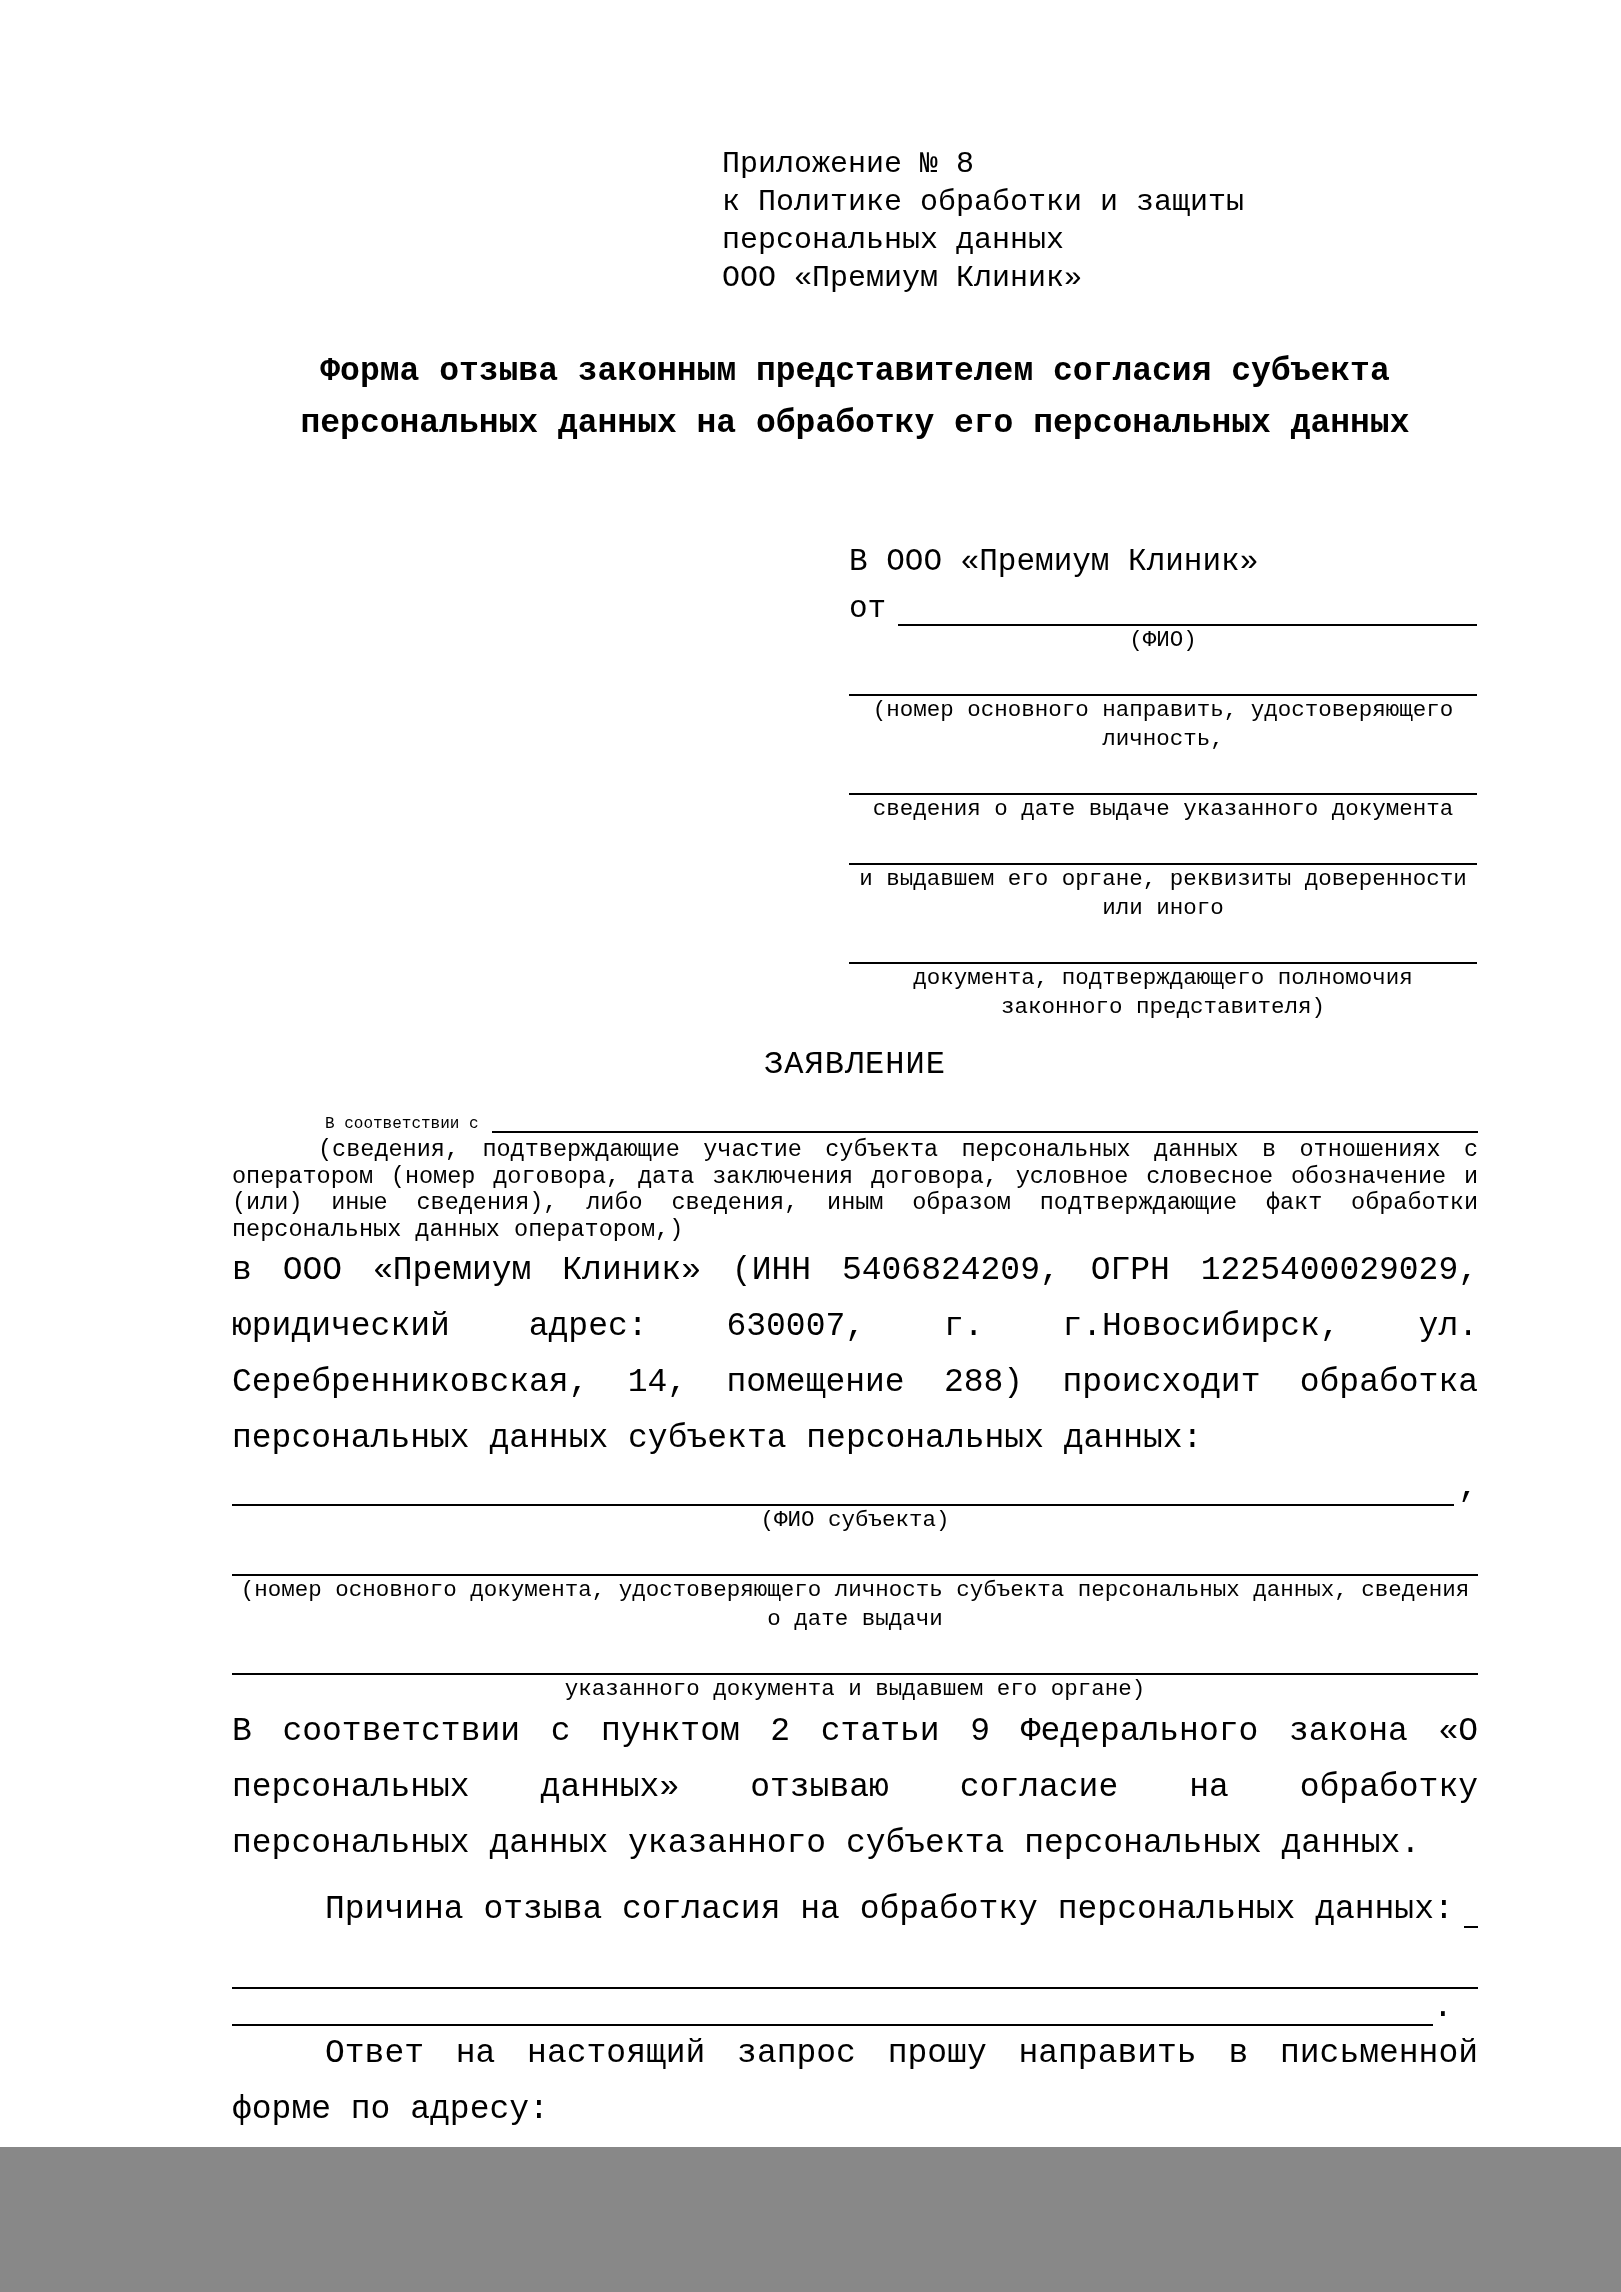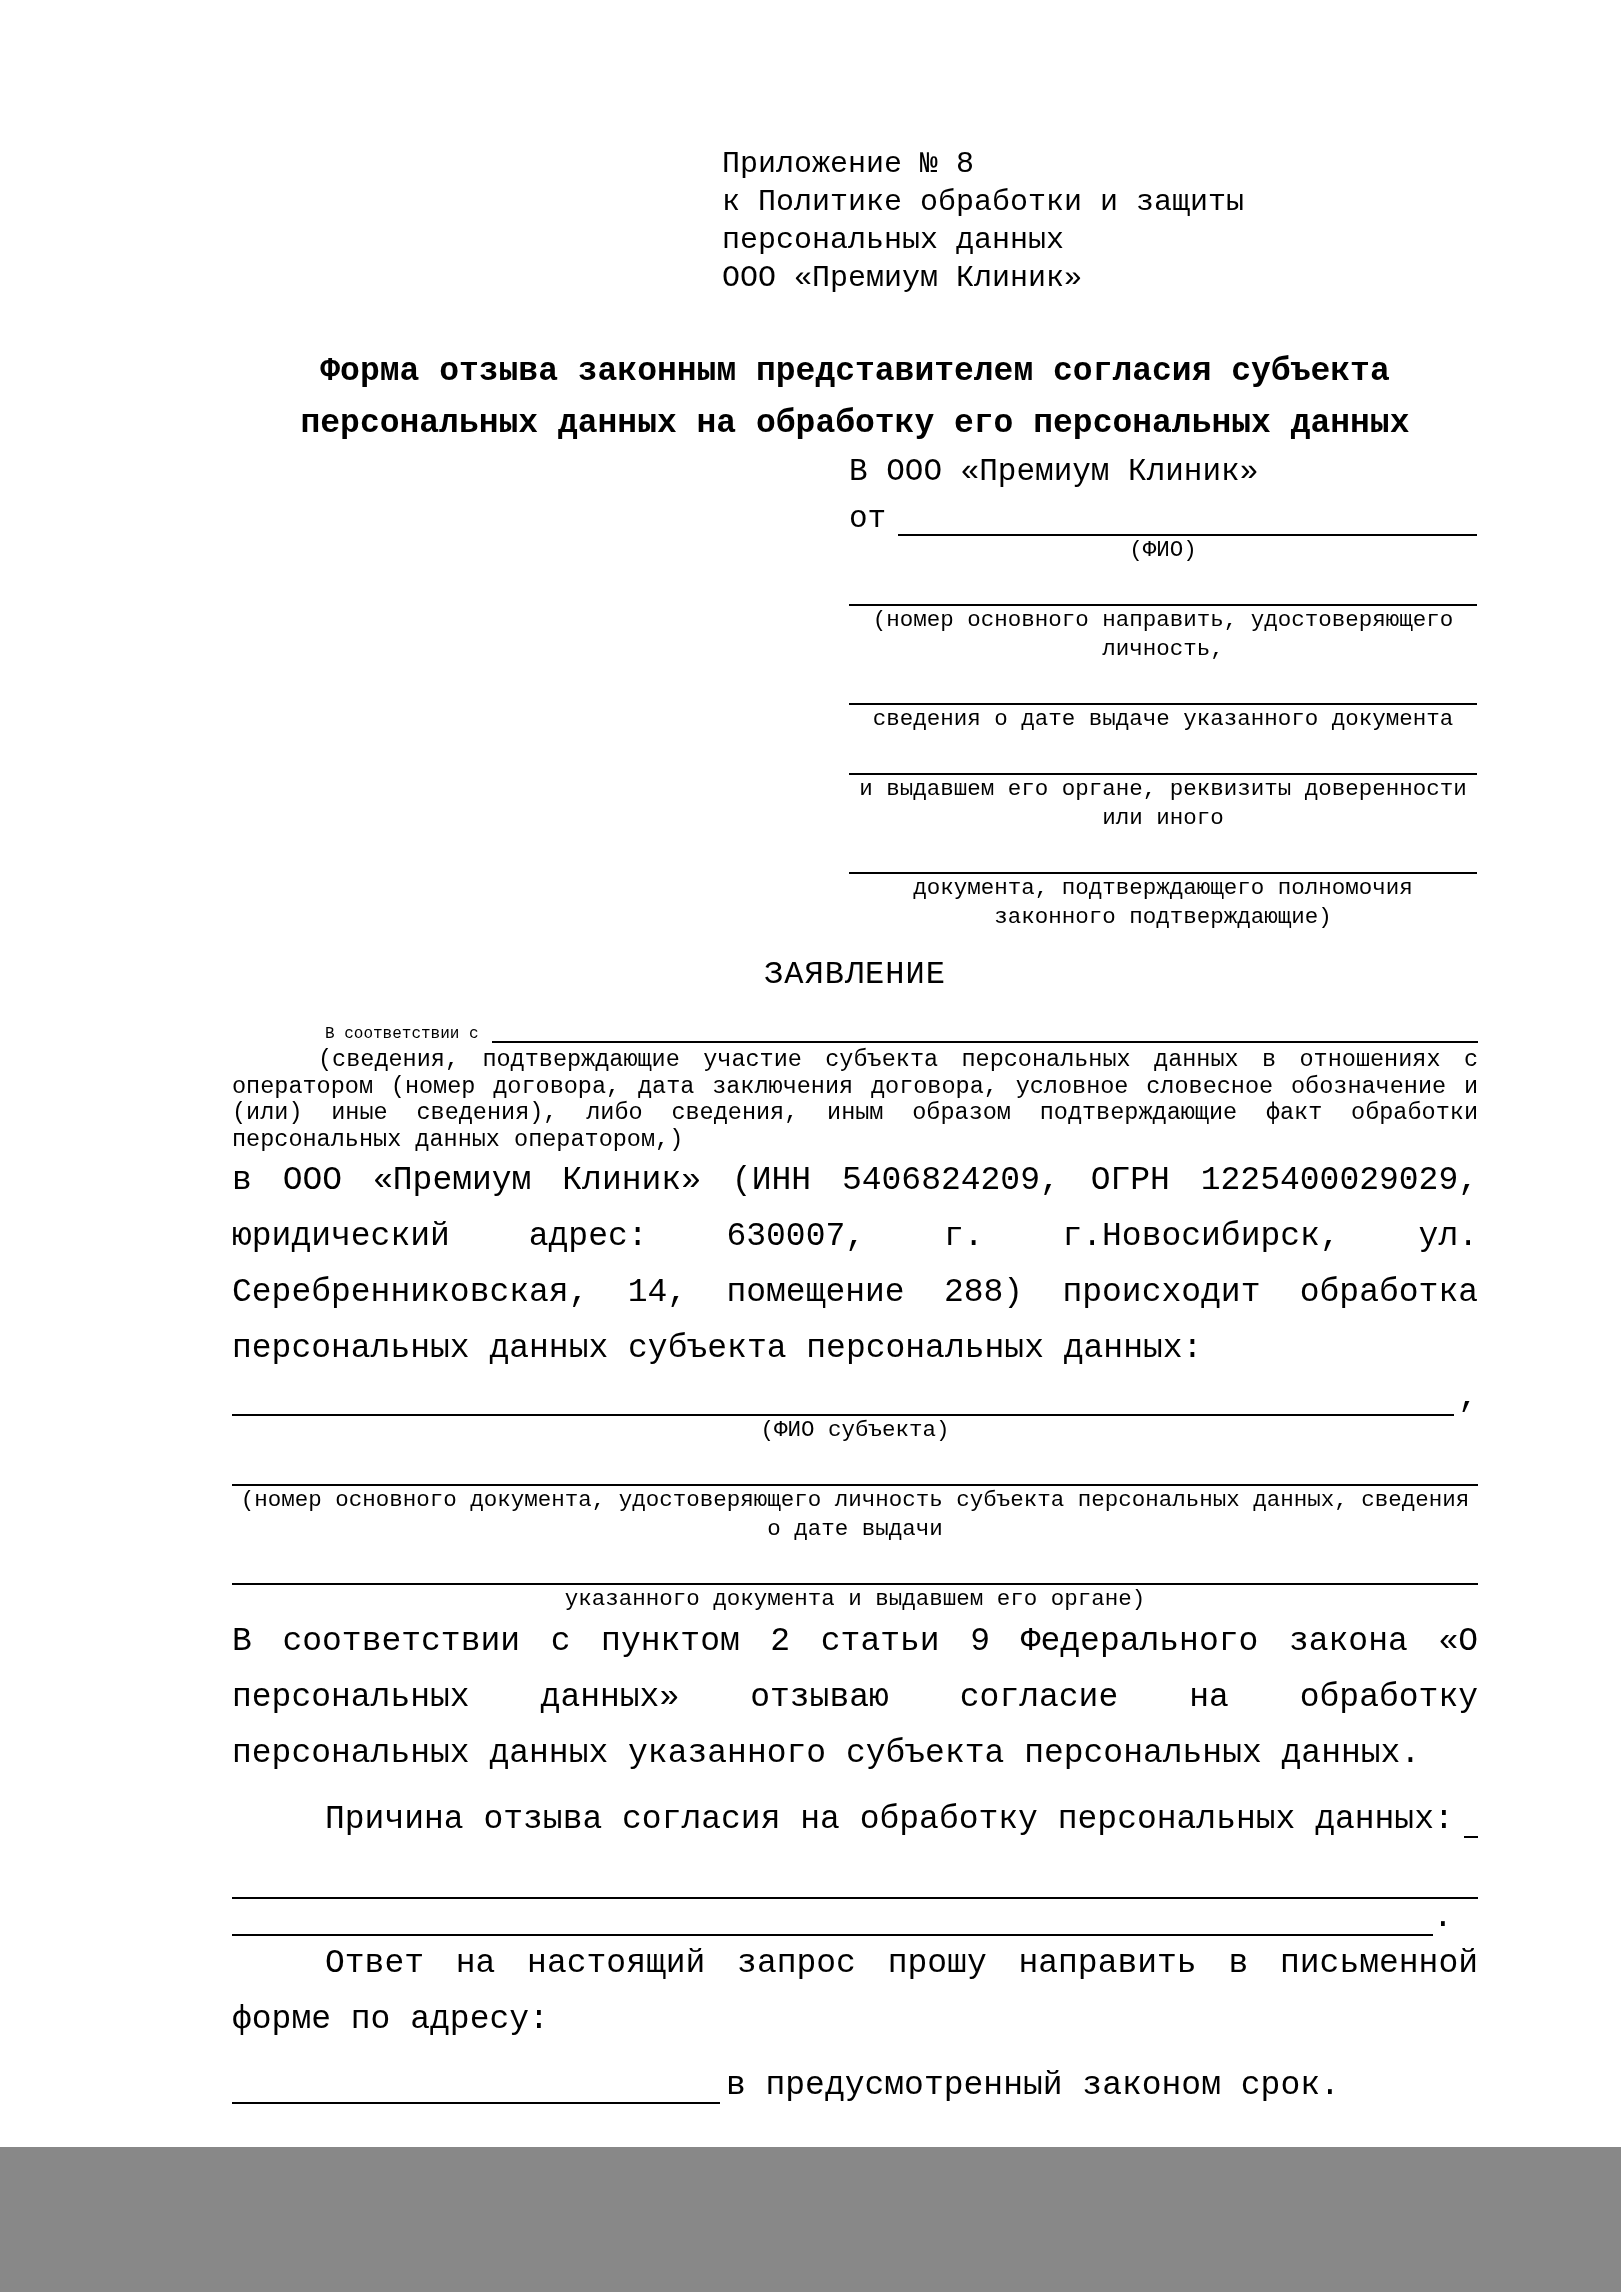--- a/index.html
+++ b/index.html
@@ -17,21 +17,21 @@
   }
   
   .req-block { margin-left:490px; font-size:30px; line-height:38px; }
   
   .doc-title {
     margin-top:49px; text-align:center;
     font-weight:bold; font-size:33px; line-height:52px;
     padding:0 9.8px;
   }
   
-  .addressee { margin-left:617px; width:628px; font-size:31px; }
+  .addressee { margin-top:90px; margin-left:617px; width:628px; font-size:31px; }
   .addr-to   { line-height:43px; white-space:nowrap; }
   .addr-from { display:flex; align-items:flex-end; height:43px; }
   .addr-from .lbl { white-space:nowrap; padding-right:11.8px; }
   .fill { flex:1 1 auto; border-bottom:2px solid #000; height:33px; }
   .uline-row { border-bottom:2px solid #000; height:37px; }
   .uline-row.tall { height:39px; }
   .cap { font-size:22.5px; line-height:29px; text-align:center; }
   
   .st-head { margin-top:21.6px; text-align:center; font-size:32px; line-height:41px; letter-spacing:1px; }
   .intro-row { display:flex; align-items:flex-end; height:45px; margin-top:3.9px; }
@@ -78,21 +78,21 @@
         <span class="fill"></span>
       </div>
       <div class="cap">(ФИО)</div>
       <div class="uline-row tall"></div>
       <div class="cap">(номер основного направить, удостоверяющего личность,</div>
       <div class="uline-row tall"></div>
       <div class="cap">сведения о дате выдаче указанного документа</div>
       <div class="uline-row tall"></div>
       <div class="cap">и выдавшем его органе, реквизиты доверенности или иного</div>
       <div class="uline-row tall"></div>
-      <div class="cap">документа, подтверждающего полномочия законного подтверждающие)</div>
+      <div class="cap">документа, подтверждающего полномочия законного представителя)</div>
     </div>
 
     <div class="st-head">ЗАЯВЛЕНИЕ</div>
 
     <div class="intro-row">
       <span class="lbl">В соответствии с</span>
       <span class="fill"></span>
     </div>
     <div class="note">(сведения, подтверждающие участие субъекта персональных данных в отношениях с оператором (номер договора, дата заключения договора, условное словесное обозначение и (или) иные сведения), либо сведения, иным образом подтверждающие факт обработки персональных данных оператором,)</div>
 

